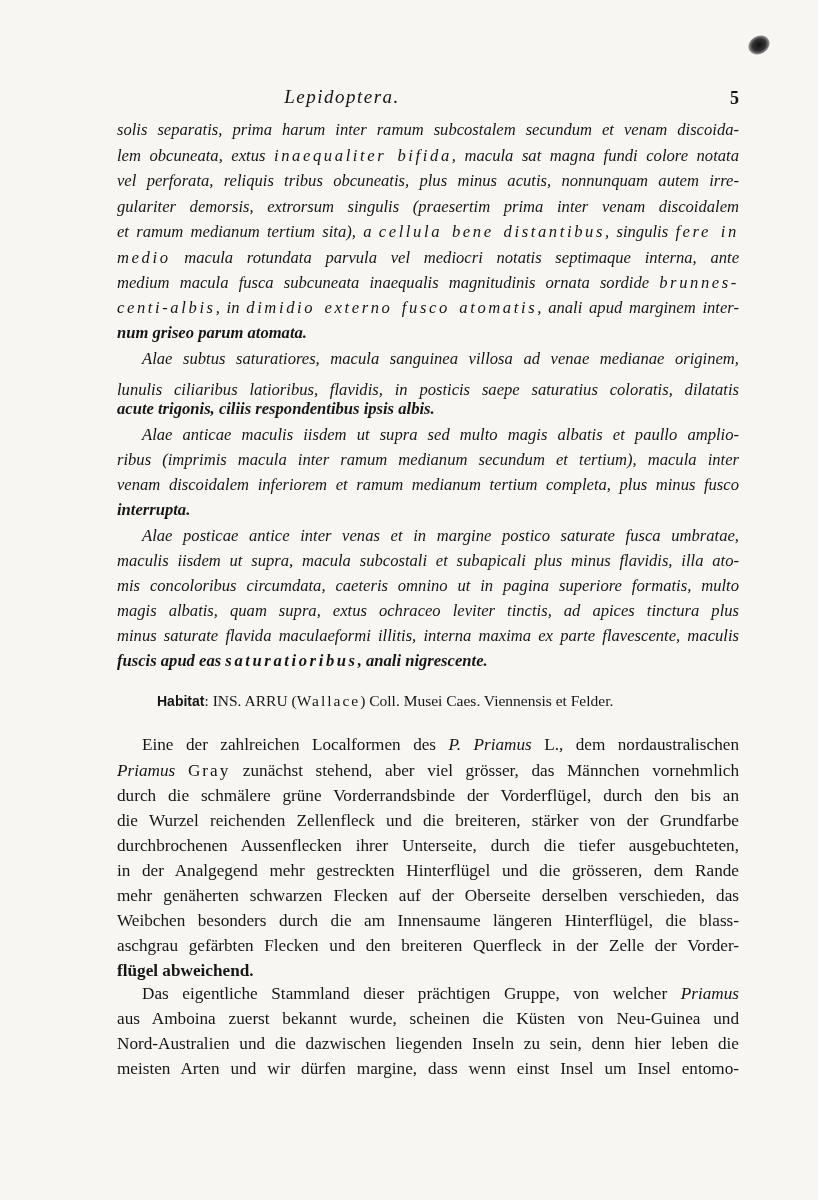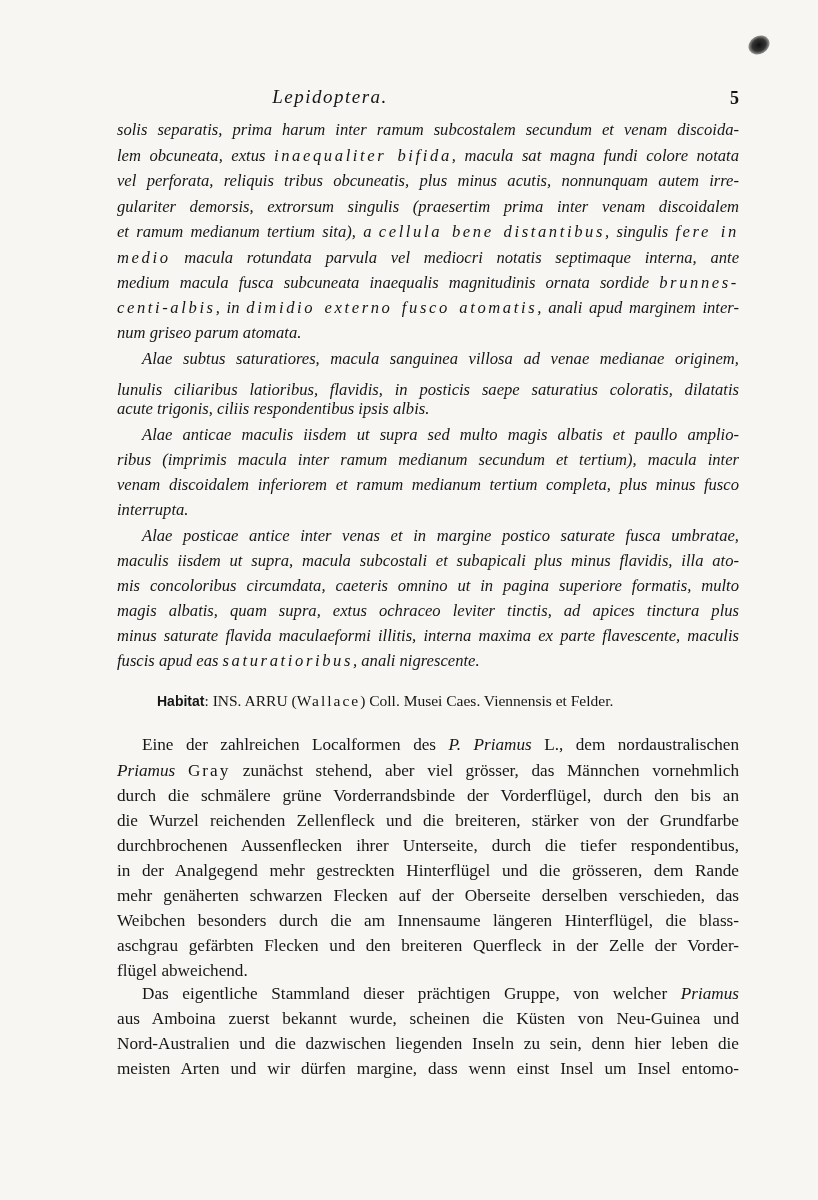--- a/index.html
+++ b/index.html
@@ -15,31 +15,32 @@
   .ink-blot {
     position: absolute; left: 748px; top: 36px;
     width: 22px; height: 18px; border-radius: 50%;
     background: radial-gradient(ellipse at center, #111 0%, #333 45%, rgba(60,60,60,0.4) 75%, rgba(0,0,0,0) 100%);
     transform: rotate(-30deg);
   }
   .running-head {
     position: absolute; top: 86px; left: 0; width: 660px;
     text-align: center; font-style: italic; font-size: 19px;
     letter-spacing: 1.5px;
+    padding-left: 12px;
   }
   .page-number {
     position: absolute; top: 88px; left: 730px;
     font-size: 18px; font-weight: bold;
   }
   .line {
     position: absolute; left: 117px; width: 622px;
     font-size: 16.6px; line-height: 20px; white-space: nowrap;
     text-align: justify; text-align-last: justify;
   }
-  .line.last { text-align-last: left; }
+  .line.last { text-align-last: left; font-weight: bold; }
   .line.indent { left: 142px; width: 597px; }
   .it { font-style: italic; }
   .sp { letter-spacing: 2.6px; }
   .lat { font-style: italic; }
   .habitat {
     position: absolute; left: 117px; top: 692px; font-size: 15.5px;
     white-space: nowrap;
   }
   .habitat .lbl { font-weight: bold; font-family: "Liberation Sans", sans-serif; font-size: 14px; padding-left: 40px; }
   .ger { font-size: 17.2px; }
@@ -90,21 +91,21 @@
 
   <div class="habitat">
     <span class="lbl">Habitat</span><span>:</span><span> INS. ARRU (</span><span style="letter-spacing:2px">Wallace</span><span>) Coll. Musei Caes. Viennensis et Felder.</span>
   </div>
 
   <div>
     <div class="line ger indent" style="top:735px"><span>Eine der zahlreichen Localformen des </span><span class="it">P. Priamus</span><span> L., dem nordaustralischen</span></div>
     <div class="line ger" style="top:761px"><span class="it">Priamus</span><span> </span><span style="letter-spacing:2px">Gray</span><span> zunächst stehend, aber viel grösser, das Männchen vornehmlich</span></div>
     <div class="line ger" style="top:786px">durch die schmälere grüne Vorderrandsbinde der Vorderflügel, durch den bis an</div>
     <div class="line ger" style="top:811px">die Wurzel reichenden Zellenfleck und die breiteren, stärker von der Grundfarbe</div>
-    <div class="line ger" style="top:836px">durchbrochenen Aussenflecken ihrer Unterseite, durch die tiefer respondentibus,</div>
+    <div class="line ger" style="top:836px">durchbrochenen Aussenflecken ihrer Unterseite, durch die tiefer ausgebuchteten,</div>
     <div class="line ger" style="top:861px">in der Analgegend mehr gestreckten Hinterflügel und die grösseren, dem Rande</div>
     <div class="line ger" style="top:886px">mehr genäherten schwarzen Flecken auf der Oberseite derselben verschieden, das</div>
     <div class="line ger" style="top:911px">Weibchen besonders durch die am Innensaume längeren Hinterflügel, die blass-</div>
     <div class="line ger" style="top:936px">aschgrau gefärbten Flecken und den breiteren Querfleck in der Zelle der Vorder-</div>
     <div class="line ger last" style="top:961px">flügel abweichend.</div>
   </div>
 
   <div>
     <div class="line ger indent" style="top:984px"><span>Das eigentliche Stammland dieser prächtigen Gruppe, von welcher </span><span class="it">Priamus</span></div>
     <div class="line ger" style="top:1009px">aus Amboina zuerst bekannt wurde, scheinen die Küsten von Neu-Guinea und</div>

